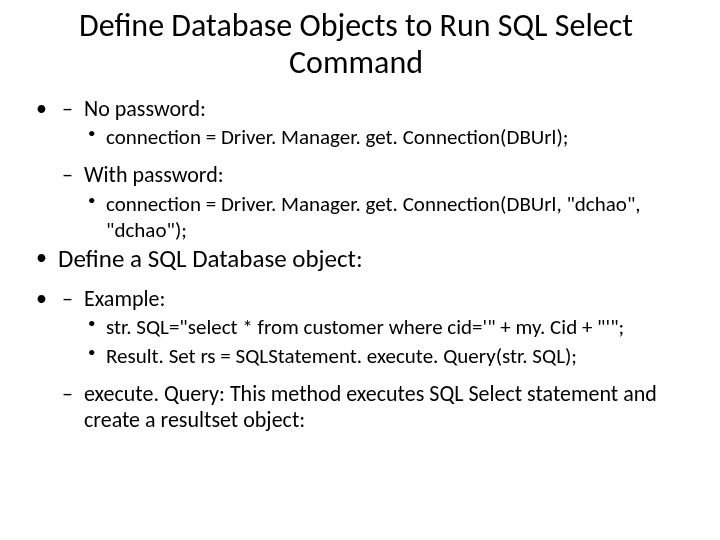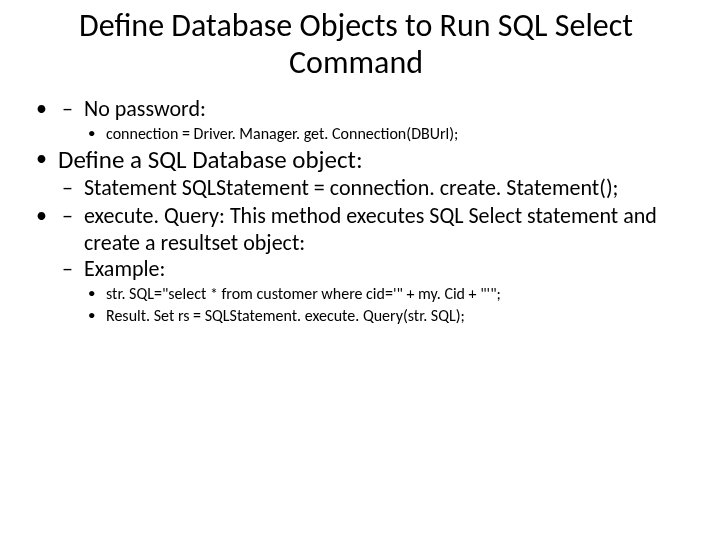--- a/index.html
+++ b/index.html
@@ -44,32 +44,32 @@
     top: 0;
     font-size: 22px;
   }
 
   
   .l2 > li {
     font-size: 22px;
     line-height: 1.2;
     padding-left: 26px;
     position: relative;
-    margin-top: 0;
+    margin-top: 12px;
   }
   .l2 > li::before {
     content: "–";
     position: absolute;
     left: 4px;
     top: 0;
   }
 
   
   .l3 > li {
-    font-size: 16px;
+    font-size: 21px;
     line-height: 1.25;
     padding-left: 22px;
     position: relative;
     margin-top: 2px;
   }
   .l3 > li::before {
     content: "•";
     position: absolute;
     left: 4px;
     top: 0;
@@ -86,44 +86,47 @@
     <li>
       <ul class="l2">
         <li>
           <span>No password:</span>
           <ul class="l3">
             <li>
               <span>connection = Driver. Manager. get. Connection(DBUrl);</span>
             </li>
           </ul>
         </li>
+        <li>
+          <span>With password:</span>
+          <ul class="l3">
+            <li>
+              <span>connection = Driver. Manager. get. Connection(DBUrl, "dchao", "dchao");</span>
+            </li>
+          </ul>
+        </li>
       </ul>
     </li>
 
     <li>
       <span>Define a SQL Database object:</span>
-      <ul class="l2">
-        <li>
-          <span>Statement SQLStatement = connection. create. Statement();</span>
-        </li>
-      </ul>
     </li>
 
     <li>
       <ul class="l2">
-        <li>
-          <span>execute. Query: This method executes SQL Select statement and create a resultset object:</span>
-        </li>
         <li>
           <span>Example:</span>
           <ul class="l3">
             <li>
               <span>str. SQL="select * from customer where cid='" + my. Cid + "'";</span>
             </li>
             <li>
               <span>Result. Set rs = SQLStatement. execute. Query(str. SQL);</span>
             </li>
           </ul>
         </li>
+        <li>
+          <span>execute. Query: This method executes SQL Select statement and create a resultset object:</span>
+        </li>
       </ul>
     </li>
   </ul>
 </div>
 
 </body></html>

